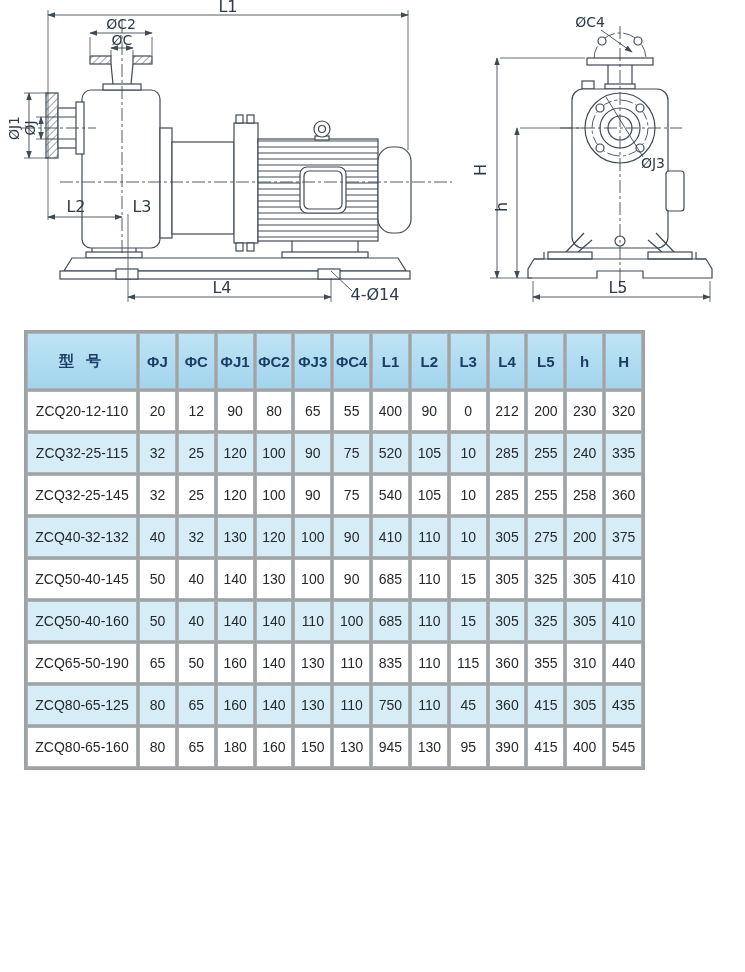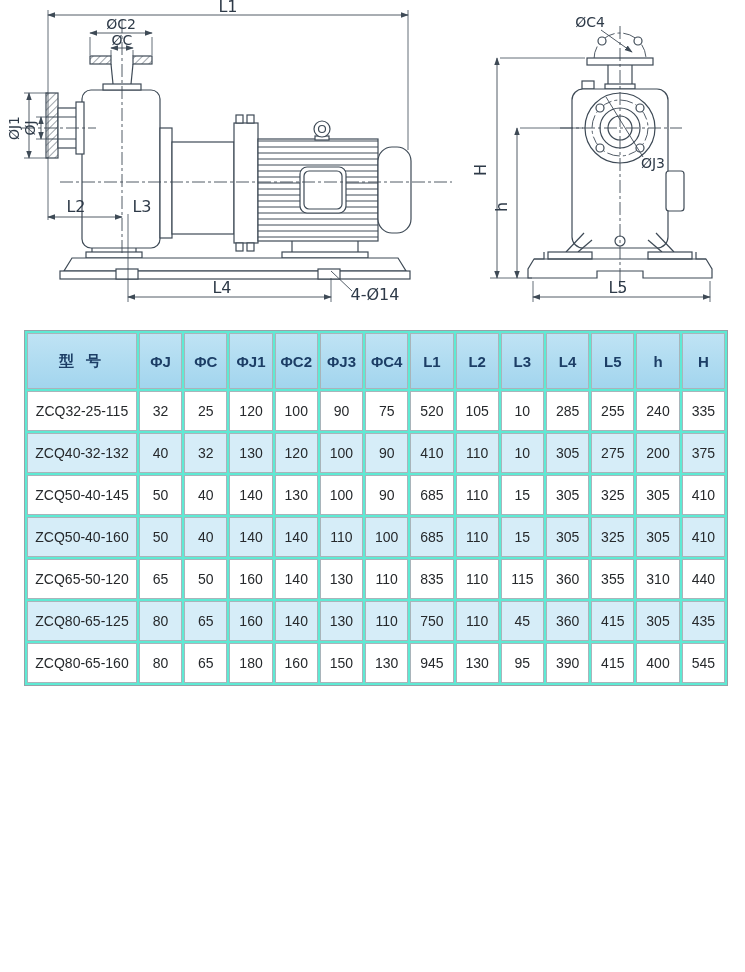--- a/index.html
+++ b/index.html
@@ -20,24 +20,24 @@
   svg{display:block;}
   .ln{stroke:var(--line);fill:none;stroke-width:1.2;}
   .lnf{stroke:var(--line);fill:#ffffff;stroke-width:1.2;}
   .lnh{stroke:var(--line);stroke-width:1.2;}
   .cl{stroke:var(--line);fill:none;stroke-width:0.9;stroke-dasharray:13 3 3 3;}
   .dim{stroke:var(--line);fill:none;stroke-width:0.9;}
   .ext{stroke:var(--line);fill:none;stroke-width:0.8;}
   .dtx{font-family:"DejaVu Sans","Liberation Sans",sans-serif;font-size:16px;fill:#2e3a48;}
   .dtx.small{font-size:14px;}
   .spec-table{
-    margin:10px 0 0 24px;width:704px;
+    margin:10px 0 0 24px;width:621px;
     border-collapse:separate;border-spacing:2px;
     border:1px solid var(--table-border);
-    background:#5eead4;table-layout:fixed;
+    background:#a3a3a3;table-layout:fixed;
   }
   .spec-table th{
     height:52px;background:var(--header-bg);color:var(--header-fg);
     font-size:15px;font-weight:700;text-align:center;
     border:1px solid var(--cell-border);
     background-image:linear-gradient(#bfe3f4,#a2d5ee);
   }
   .spec-table th:first-child{width:106px;letter-spacing:4px;}
   .spec-table td{
     height:36px;background:#fff;color:#26292c;font-size:14px;
@@ -225,36 +225,68 @@
         <th>L2</th>
         <th>L3</th>
         <th>L4</th>
         <th>L5</th>
         <th>h</th>
         <th>H</th>
       </tr>
   </thead>
   <tbody>
       <tr>
+        <td>ZCQ20-12-110</td>
+        <td>20</td>
+        <td>12</td>
+        <td>90</td>
+        <td>80</td>
+        <td>65</td>
+        <td>55</td>
+        <td>400</td>
+        <td>90</td>
+        <td>0</td>
+        <td>212</td>
+        <td>200</td>
+        <td>230</td>
+        <td>320</td>
+      </tr>
+      <tr>
         <td>ZCQ32-25-115</td>
         <td>32</td>
         <td>25</td>
         <td>120</td>
         <td>100</td>
         <td>90</td>
         <td>75</td>
         <td>520</td>
         <td>105</td>
         <td>10</td>
         <td>285</td>
         <td>255</td>
         <td>240</td>
         <td>335</td>
       </tr>
       <tr>
+        <td>ZCQ32-25-145</td>
+        <td>32</td>
+        <td>25</td>
+        <td>120</td>
+        <td>100</td>
+        <td>90</td>
+        <td>75</td>
+        <td>540</td>
+        <td>105</td>
+        <td>10</td>
+        <td>285</td>
+        <td>255</td>
+        <td>258</td>
+        <td>360</td>
+      </tr>
+      <tr>
         <td>ZCQ40-32-132</td>
         <td>40</td>
         <td>32</td>
         <td>130</td>
         <td>120</td>
         <td>100</td>
         <td>90</td>
         <td>410</td>
         <td>110</td>
         <td>10</td>
@@ -289,21 +321,21 @@
         <td>100</td>
         <td>685</td>
         <td>110</td>
         <td>15</td>
         <td>305</td>
         <td>325</td>
         <td>305</td>
         <td>410</td>
       </tr>
       <tr>
-        <td>ZCQ65-50-120</td>
+        <td>ZCQ65-50-190</td>
         <td>65</td>
         <td>50</td>
         <td>160</td>
         <td>140</td>
         <td>130</td>
         <td>110</td>
         <td>835</td>
         <td>110</td>
         <td>115</td>
         <td>360</td>

